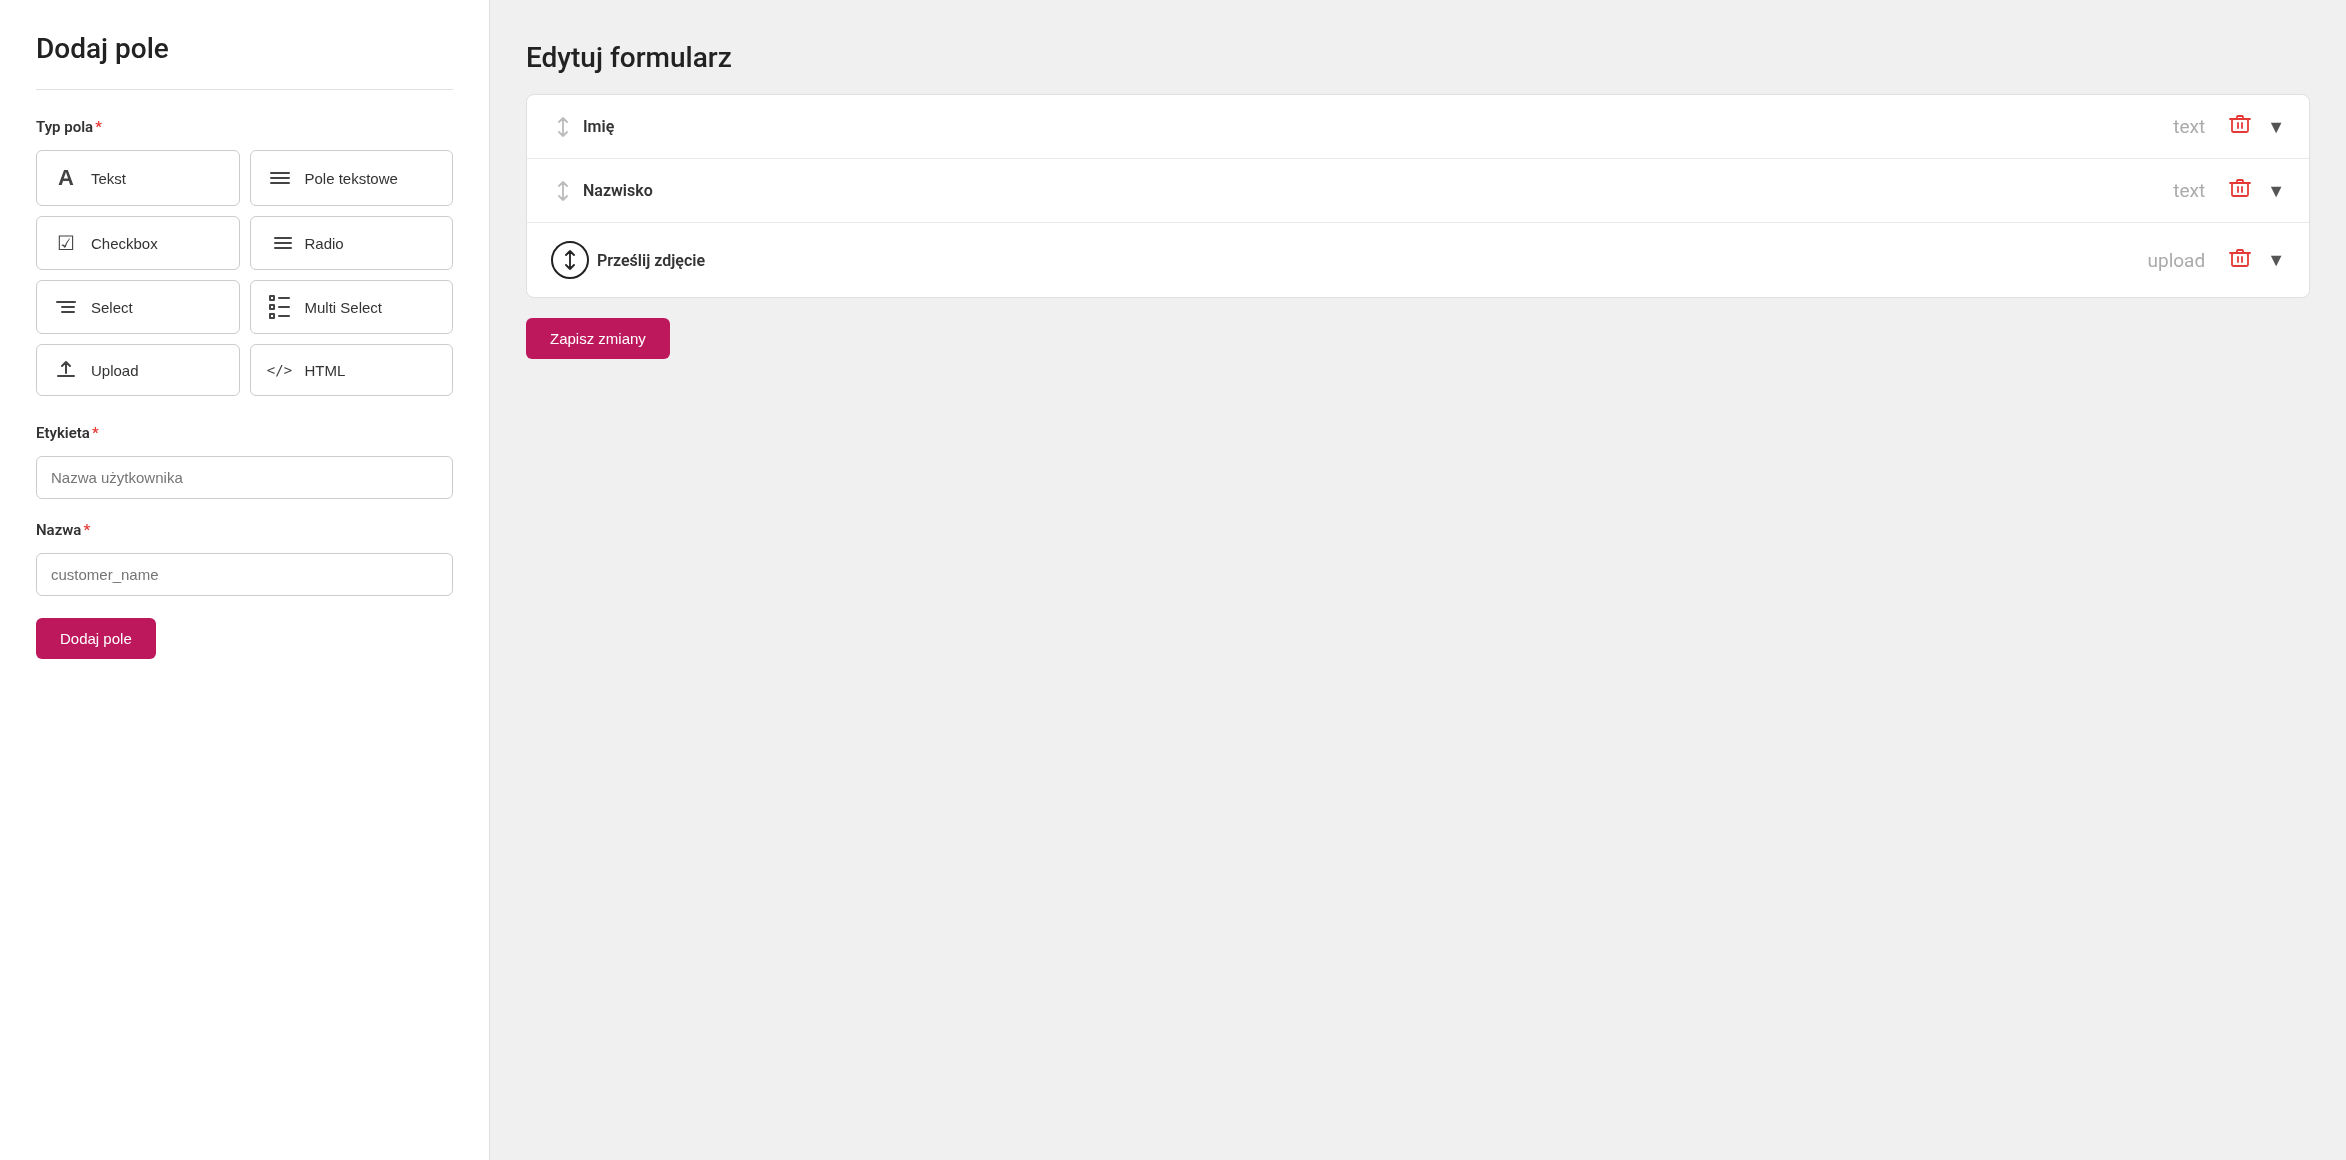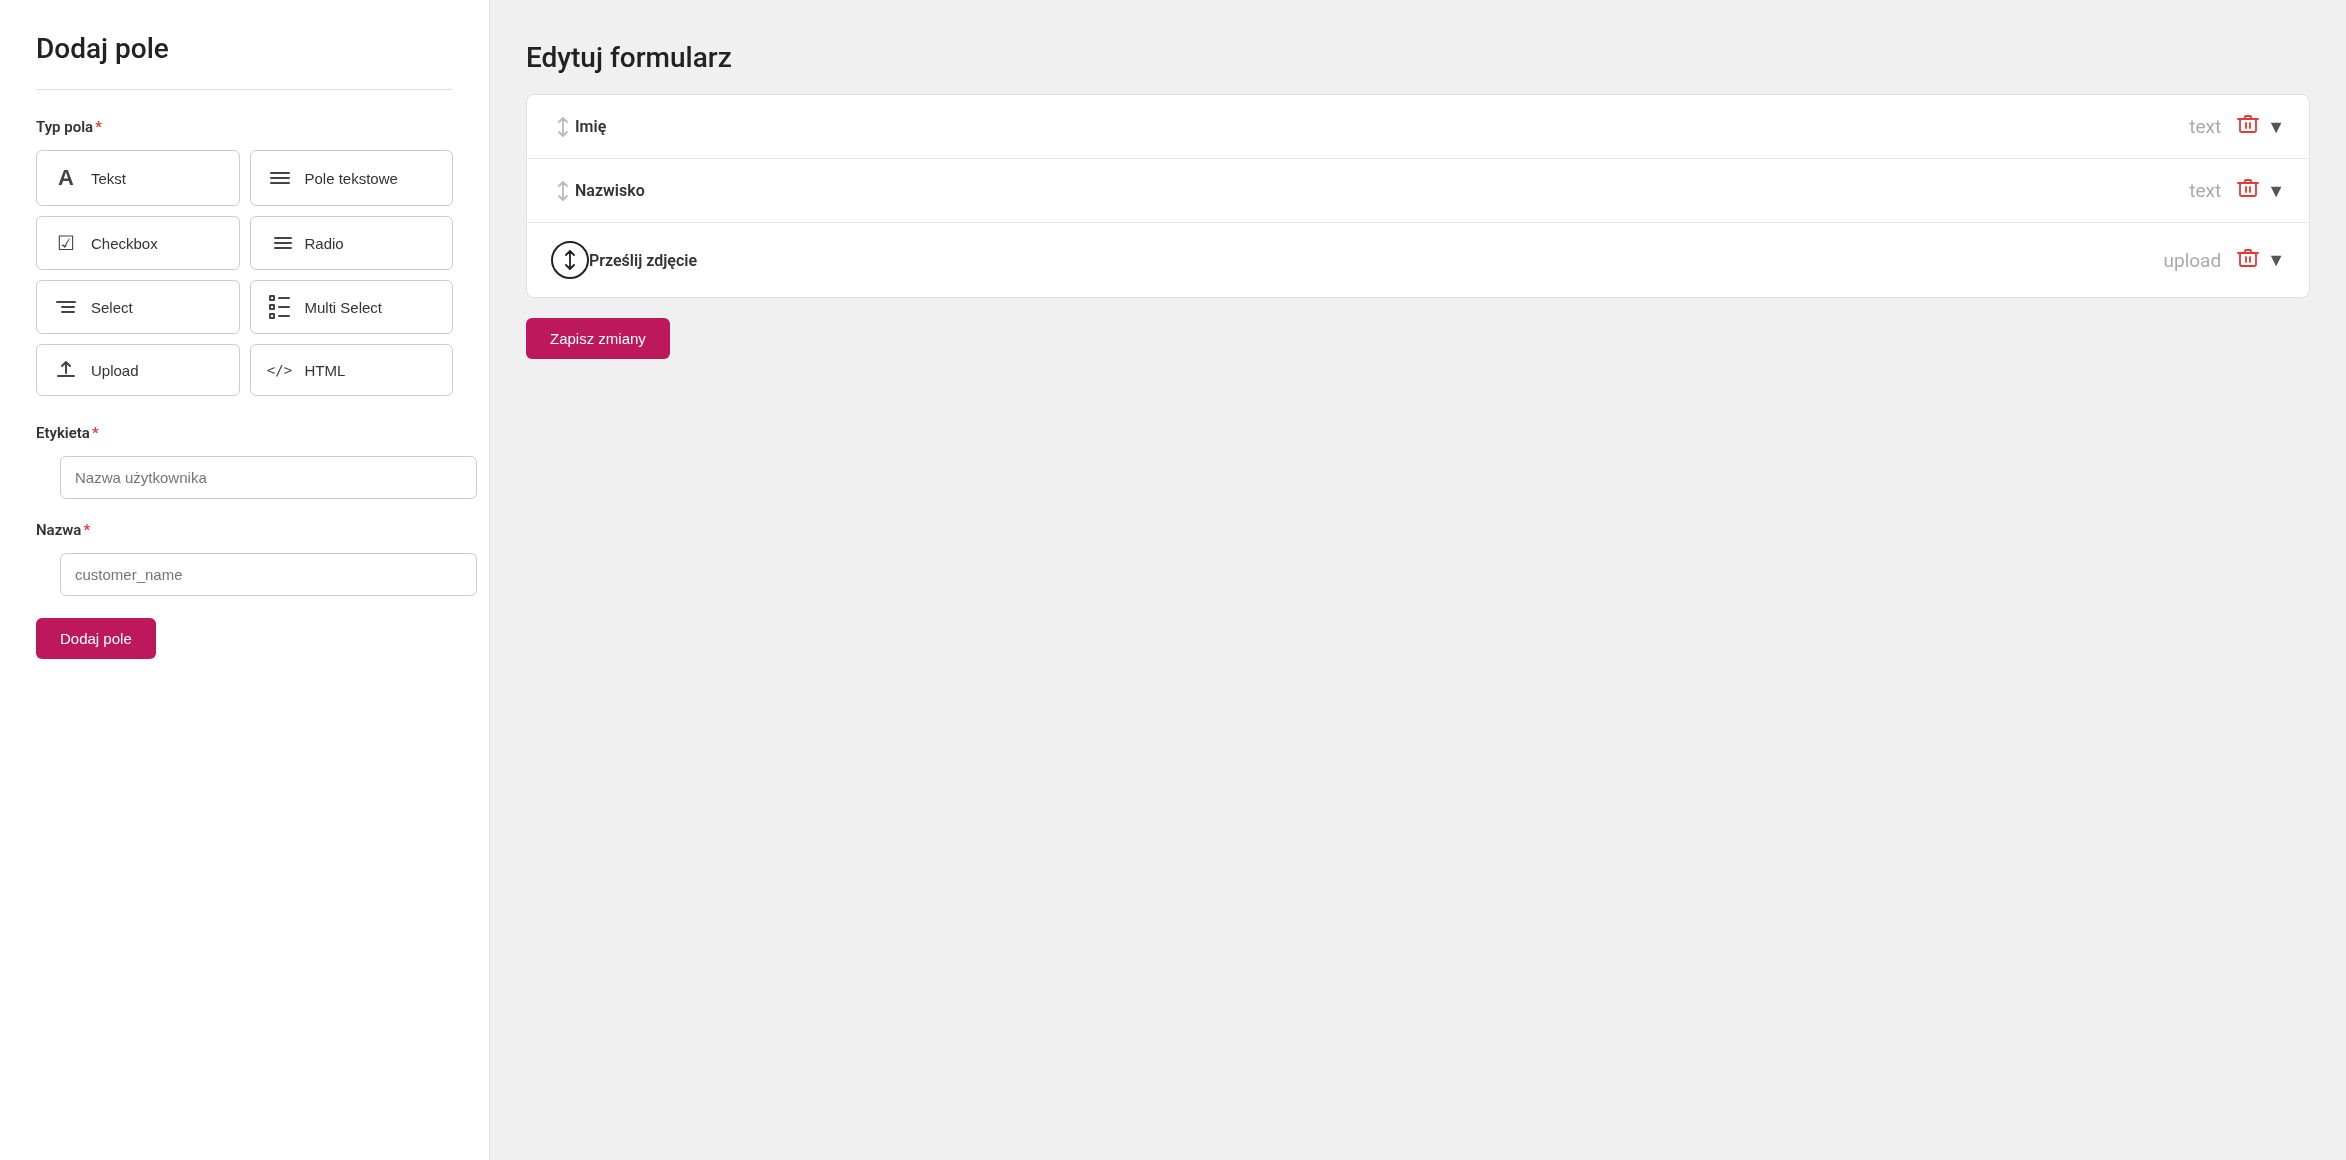--- a/index.html
+++ b/index.html
@@ -84,21 +84,20 @@
 
     .form-input {
       width: 100%;
       border: 1px solid #ccc;
       border-radius: 6px;
       padding: 12px 14px;
       font-size: 15px;
       color: #999;
       outline: none;
       background: #fff;
-      margin-left: 24px;
     }
 
     .btn-primary {
       background: #be185d;
       color: #fff;
       border: none;
       border-radius: 6px;
       padding: 12px 24px;
       font-size: 15px;
       cursor: pointer;
@@ -116,21 +115,21 @@
       border-radius: 8px;
       overflow: hidden;
       margin-bottom: 20px;
     }
 
     .form-row {
       display: flex;
       align-items: center;
       padding: 18px 24px;
       border-bottom: 1px solid #e8e8e8;
-      gap: 0;
+      gap: 8px;
     }
     .form-row:last-child {
       border-bottom: none;
     }
 
     .sort-icon {
       color: #bbb;
       font-size: 18px;
       display: flex;
       flex-direction: column;

